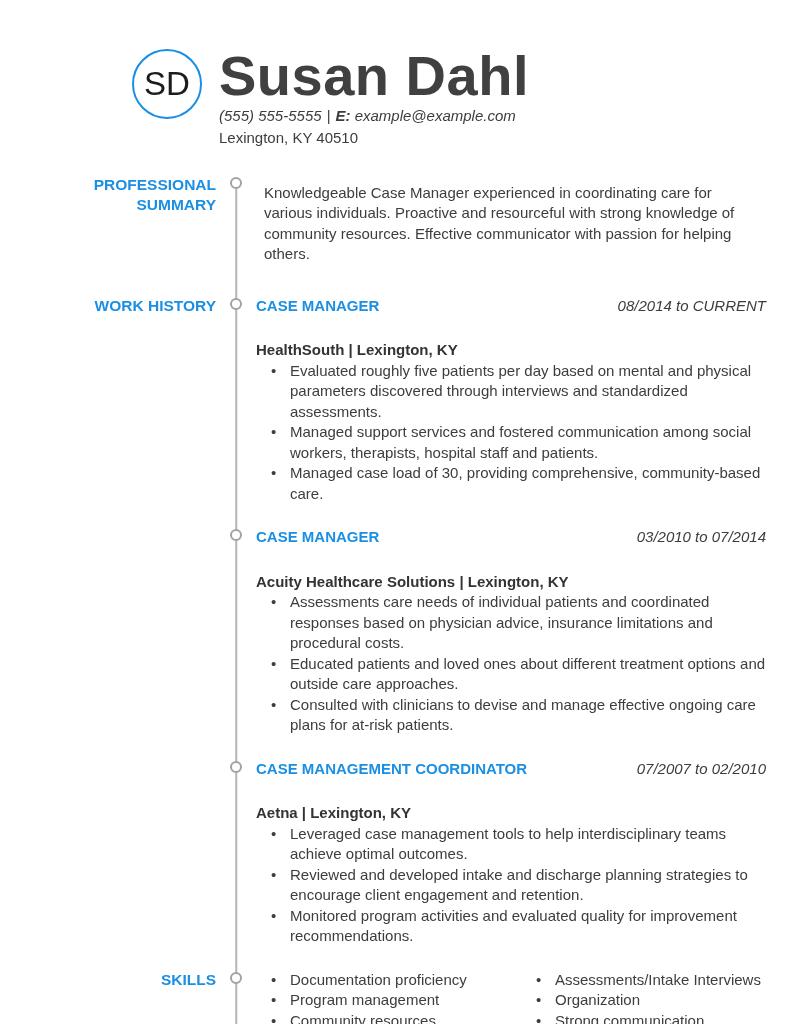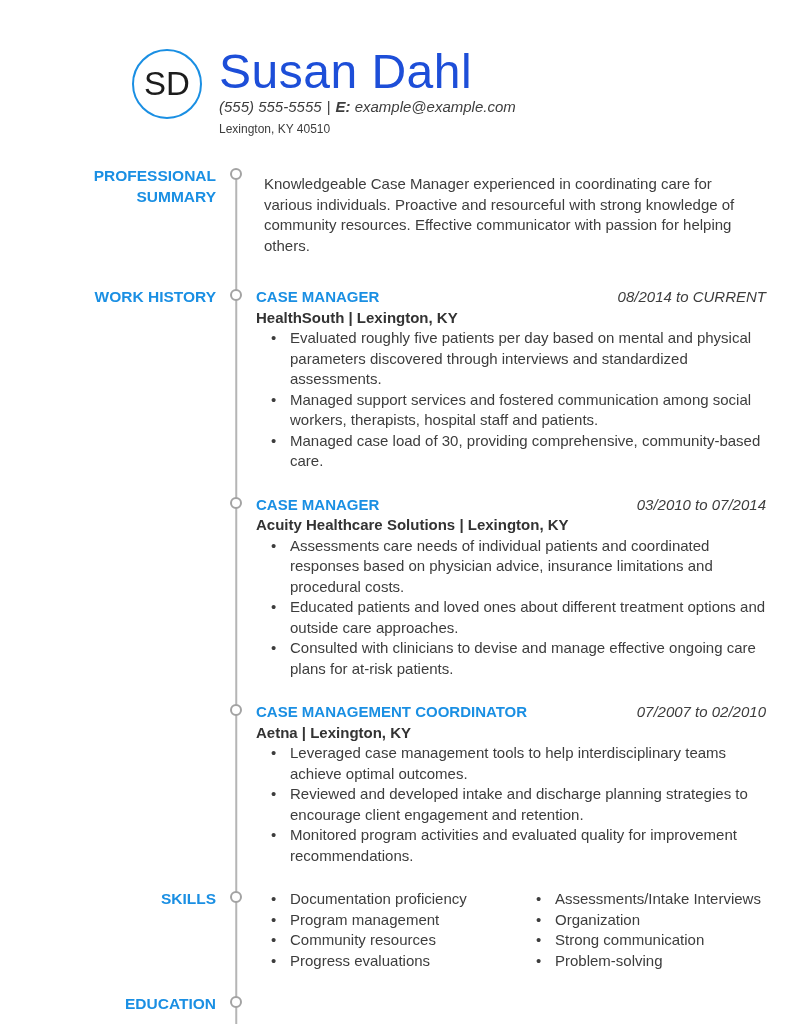--- a/index.html
+++ b/index.html
@@ -33,38 +33,38 @@
     display: flex;
     align-items: center;
     justify-content: center;
     font-size: 33px;
     color: #1c1c1c;
     margin-top: 2px;
   }
   .header-text { margin-left: 17px; }
   .name {
     margin: 0;
-    font-size: 48px;
-    font-weight: 400;
+    font-size: 56px;
+    font-weight: 700;
     line-height: 1.05;
-    color: #1d4ed8;
+    color: #404040;
     letter-spacing: 0.5px;
   }
   .contact-line {
     margin-top: 0;
     font-size: 15px;
     line-height: 20px;
     color: #3d3d3d;
     font-style: italic;
   }
   .contact-line .sep { margin: 0 5px; }
   .bold { font-weight: 700; }
   .address-line {
     margin-top: 2px;
-    font-size: 12px;
+    font-size: 15px;
     line-height: 20px;
     color: #3d3d3d;
   }
 
   
   .timeline { margin-top: 27px; padding-left: 16px; }
   .row {
     display: grid;
     grid-template-columns: 200px 40px 510px;
   }
@@ -110,21 +110,21 @@
   .para { margin: 8px; }
 
   
   .job-head {
     display: flex;
     justify-content: space-between;
     align-items: baseline;
   }
   .job-title { color: #1a8fe3; font-weight: 700; }
   .job-dates { font-style: italic; color: #3d3d3d; }
-  .company { font-weight: 700; color: #333333; }
+  .company { font-weight: 700; color: #333333; margin-top: 24px; }
   ul.bullets {
     margin: 0;
     padding: 0;
     list-style: none;
   }
   ul.bullets li {
     position: relative;
     padding-left: 34px;
   }
   ul.bullets li::before {

